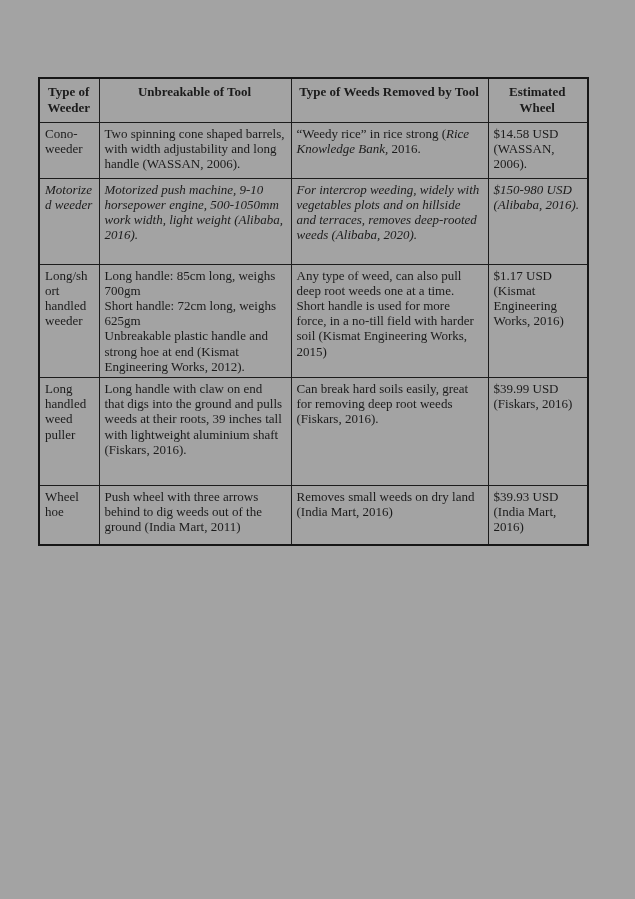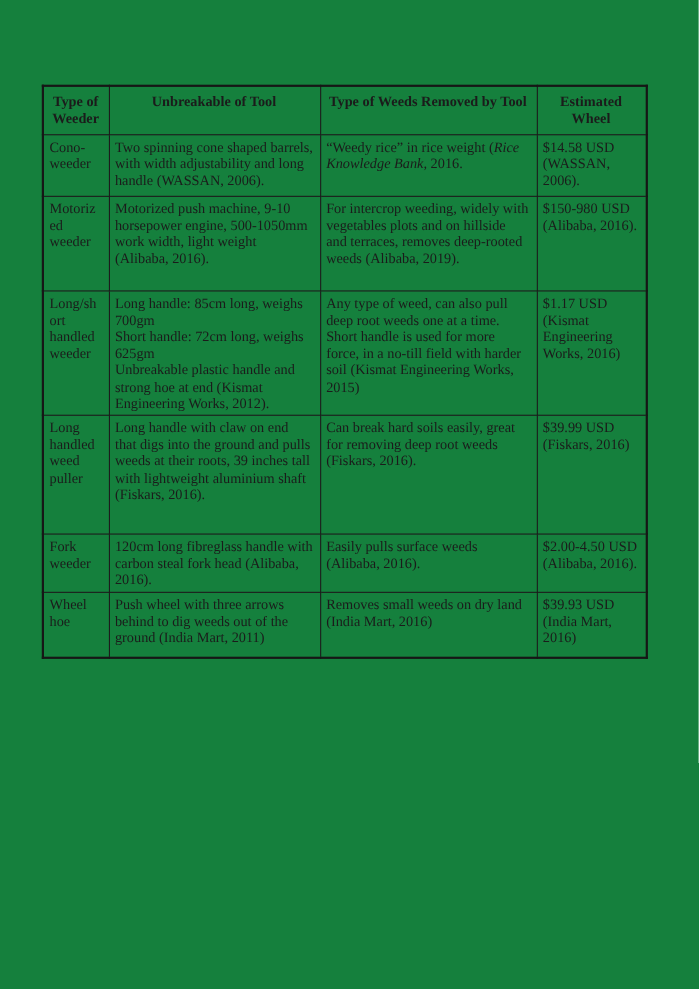--- a/index.html
+++ b/index.html
@@ -10,21 +10,21 @@
     width: 635px;
     height: 899px;
     background: #ffffff;
     font-family: "Liberation Serif", "DejaVu Serif", serif;
     color: #1b1b1b;
   }
   .page {
     position: relative;
     width: 635px;
     height: 899px;
-    background: #15803d;
+    background: #a3a3a3;
     overflow: hidden;
   }
   table.weeder-table {
     position: absolute;
     left: 38px;
     top: 77px;
     width: 549px;
     border-collapse: collapse;
     table-layout: fixed;
     font-size: 13px;
@@ -51,21 +51,21 @@
   .weeder-table td.col-type {
     overflow-wrap: anywhere;
     word-break: break-word;
   }
   .weeder-table i {
     font-style: italic;
   }
   
   tr.hdr  { height: 44px; }
   tr.r0   { height: 56px; }
-  tr.r1   { height: 86px; }
+  tr.r1   { height: 86px; font-style: italic; }
   tr.r2   { height: 113px; }
   tr.r3   { height: 108px; }
   tr.r4   { height: 53px; }
   tr.r5   { height: 60px; padding-left: 36px; }
 </style>
 </head>
 <body>
 
 <div class="page">
   <table class="weeder-table">
@@ -80,49 +80,43 @@
         <th>Type of Weeder</th>
         <th>Unbreakable of Tool</th>
         <th>Type of Weeds Removed by Tool</th>
         <th>Estimated Wheel</th>
       </tr>
     </thead>
     <tbody>
       <tr class="r0">
         <td class="col-type">Cono-weeder</td>
         <td>Two spinning cone shaped barrels, with width adjustability and long handle (WASSAN, 2006).</td>
-        <td><span>“Weedy rice” in rice weight (</span><i>Rice Knowledge Bank,</i><span> 2016.</span></td>
+        <td><span>“Weedy rice” in rice strong (</span><i>Rice Knowledge Bank,</i><span> 2016.</span></td>
         <td>$14.58 USD (WASSAN, 2006).</td>
       </tr>
       <tr class="r1">
         <td class="col-type">Motorized weeder</td>
         <td>Motorized push machine, 9-10 horsepower engine, 500-1050mm work width, light weight (Alibaba, 2016).</td>
-        <td>For intercrop weeding, widely with vegetables plots and on hillside and terraces, removes deep-rooted weeds (Alibaba, 2019).</td>
+        <td>For intercrop weeding, widely with vegetables plots and on hillside and terraces, removes deep-rooted weeds (Alibaba, 2020).</td>
         <td>$150-980 USD (Alibaba, 2016).</td>
       </tr>
       <tr class="r2">
         <td class="col-type">Long/short handled weeder</td>
         <td>Long handle: 85cm long, weighs 700gm
 Short handle: 72cm long, weighs 625gm
 Unbreakable plastic handle and strong hoe at end (Kismat Engineering Works, 2012).</td>
         <td>Any type of weed, can also pull deep root weeds one at a time. Short handle is used for more force, in a no-till field with harder soil (Kismat Engineering Works, 2015)</td>
         <td>$1.17 USD (Kismat Engineering Works, 2016)</td>
       </tr>
       <tr class="r3">
         <td class="col-type">Long handled weed puller</td>
         <td>Long handle with claw on end that digs into the ground and pulls weeds at their roots, 39 inches tall with lightweight aluminium shaft (Fiskars, 2016).</td>
         <td>Can break hard soils easily, great for removing deep root weeds (Fiskars, 2016).</td>
         <td>$39.99 USD (Fiskars, 2016)</td>
       </tr>
-      <tr class="r4">
-        <td class="col-type">Fork weeder</td>
-        <td>120cm long fibreglass handle with carbon steal fork head (Alibaba, 2016).</td>
-        <td>Easily pulls surface weeds (Alibaba, 2016).</td>
-        <td>$2.00-4.50 USD (Alibaba, 2016).</td>
-      </tr>
       <tr class="r5">
         <td class="col-type">Wheel hoe</td>
         <td>Push wheel with three arrows behind to dig weeds out of the ground (India Mart, 2011)</td>
         <td>Removes small weeds on dry land (India Mart, 2016)</td>
         <td>$39.93 USD (India Mart, 2016)</td>
       </tr>
     </tbody>
   </table>
 </div>
 

